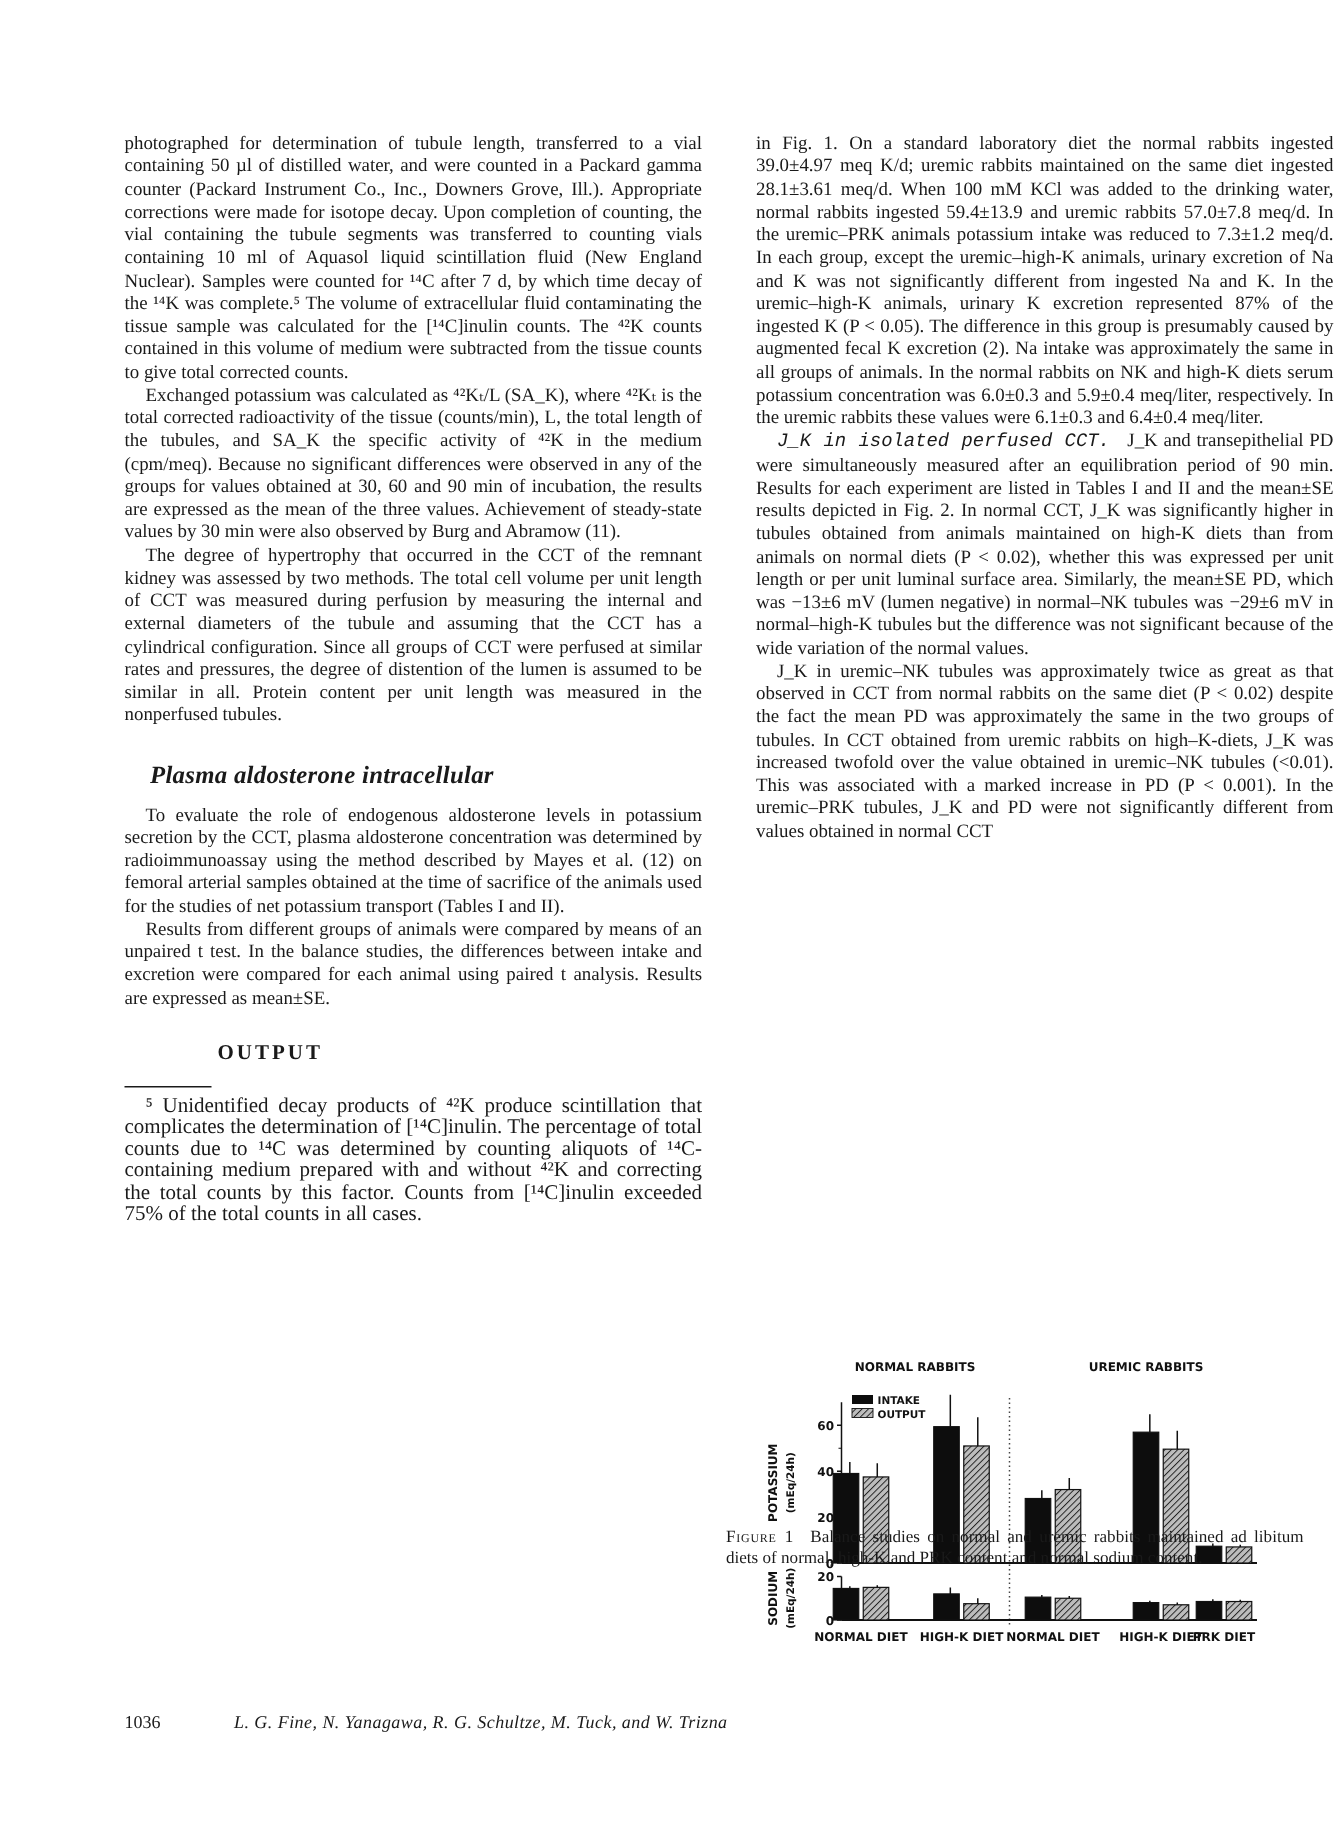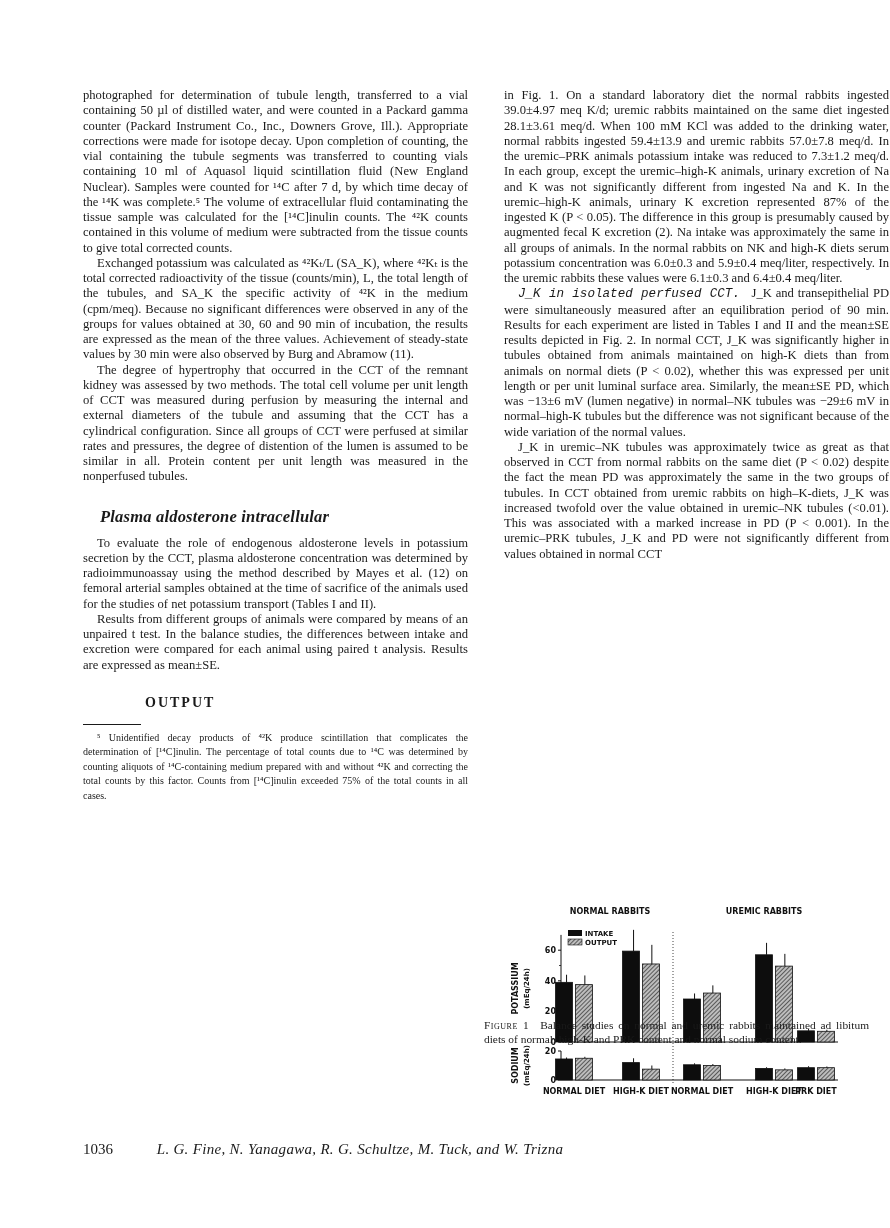--- a/index.html
+++ b/index.html
@@ -34,21 +34,21 @@
     font-size: 14px;
     letter-spacing: 2px;
     margin: 22px 0 12px 62px;
   }
   .run-in { font-style: italic; font-family: Liberation Mono, monospace; }
   .footnote-rule {
     width: 58px; height: 1px; background: #1a1a1a;
     margin: 14px 0 6px 0;
   }
   .footnote {
-    font-size: 10px;
+    font-size: 14px;
     line-height: 14.4px;
     text-indent: 14px;
     text-align: justify;
   }
   #figure {
     position: absolute;
     left: 500px; top: 855px;
     width: 345px; height: 200px; margin-top: 44px;
   }
   #figure svg { display: block; }
@@ -57,21 +57,21 @@
     left: 484px; top: 1018px;
     width: 385px;
     font-size: 11.4px;
     line-height: 14.4px;
     text-align: justify;
   }
   .fig-caption .fig-label { font-variant: small-caps; letter-spacing: 0.5px; margin-right: 6px; }
   .running-footer {
     position: absolute;
     left: 83px; top: 1141px;
-    font-size: 15px;
+    font-size: 12px;
     white-space: nowrap;
   }
   .running-footer .page-num { display: inline-block; width: 70px; }
   .running-footer .authors { font-style: italic; letter-spacing: 0.3px; }
   .chart-text {
     font-family: "DejaVu Sans", sans-serif;
     font-weight: bold;
     font-size: 8px;
     fill: #111;
   }

